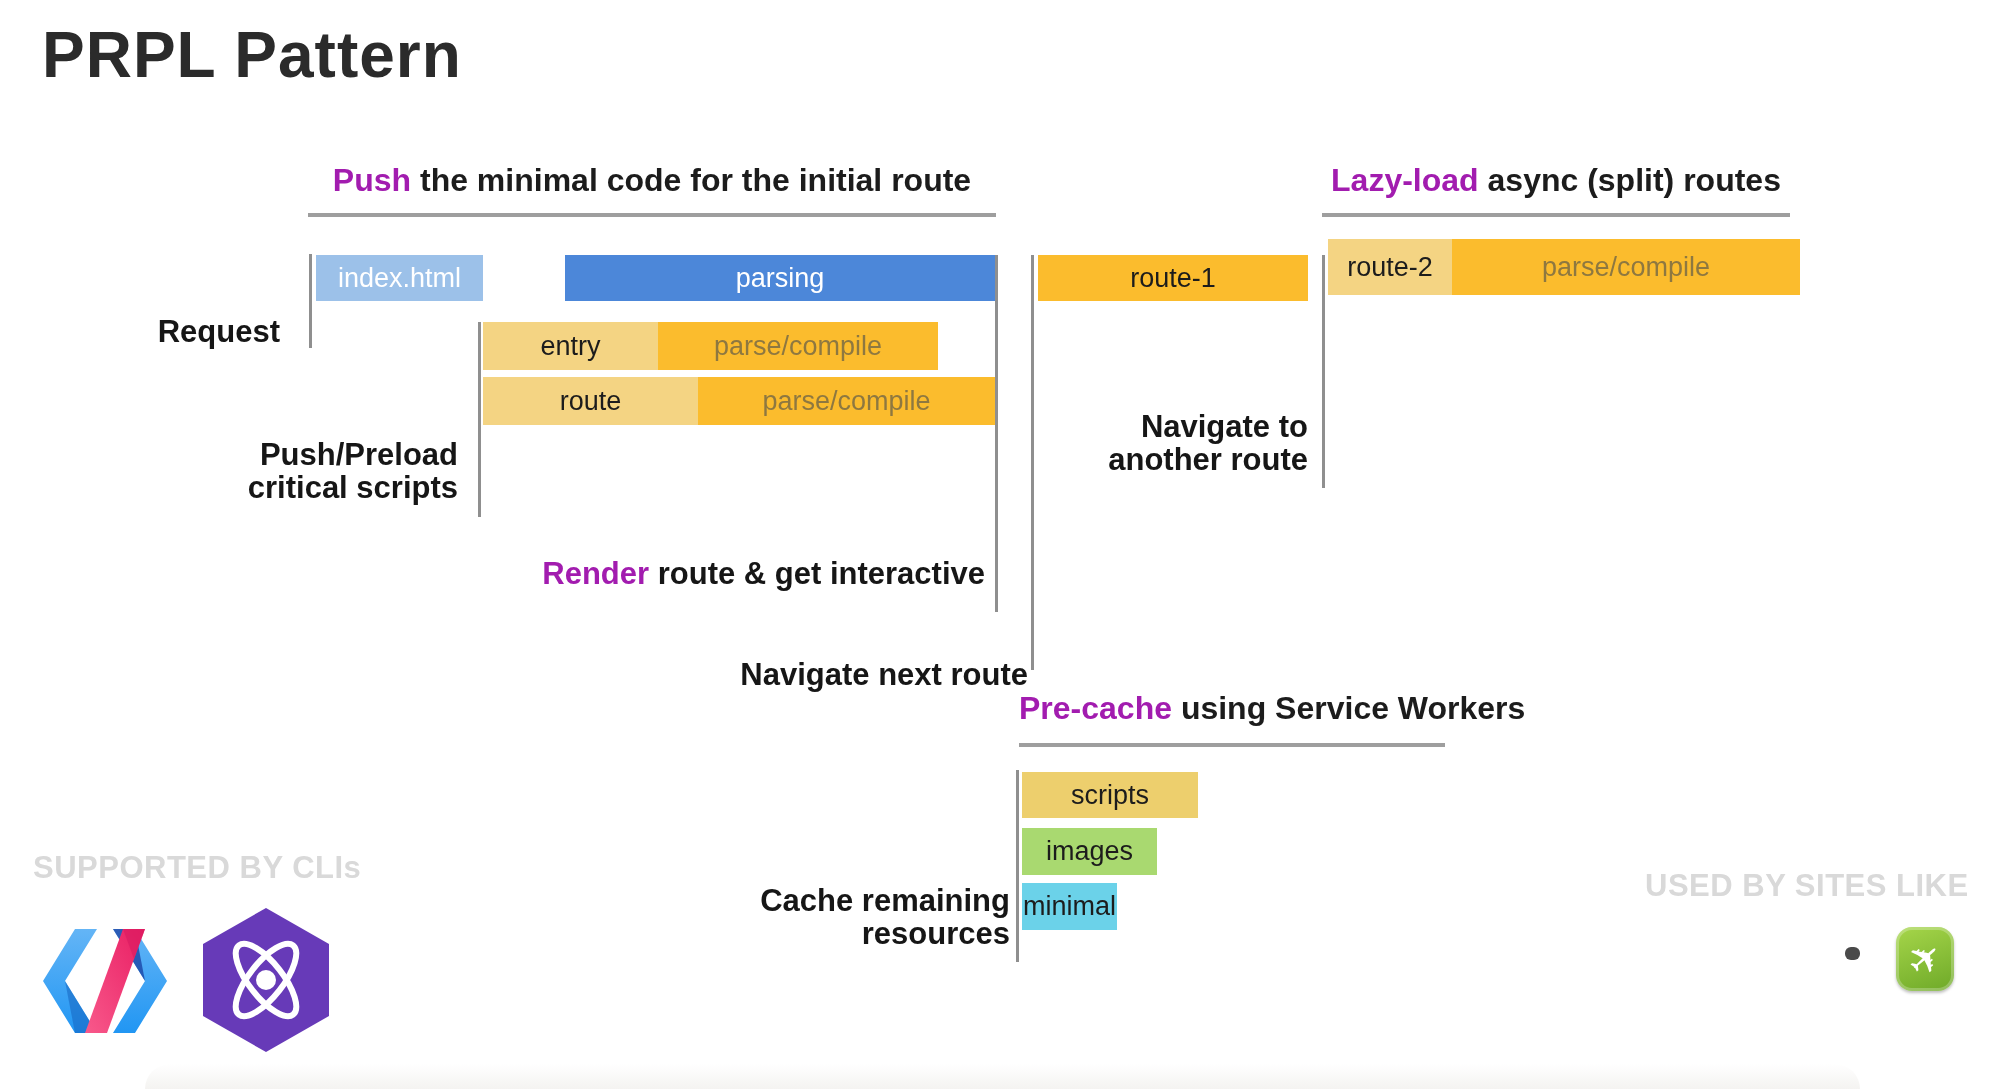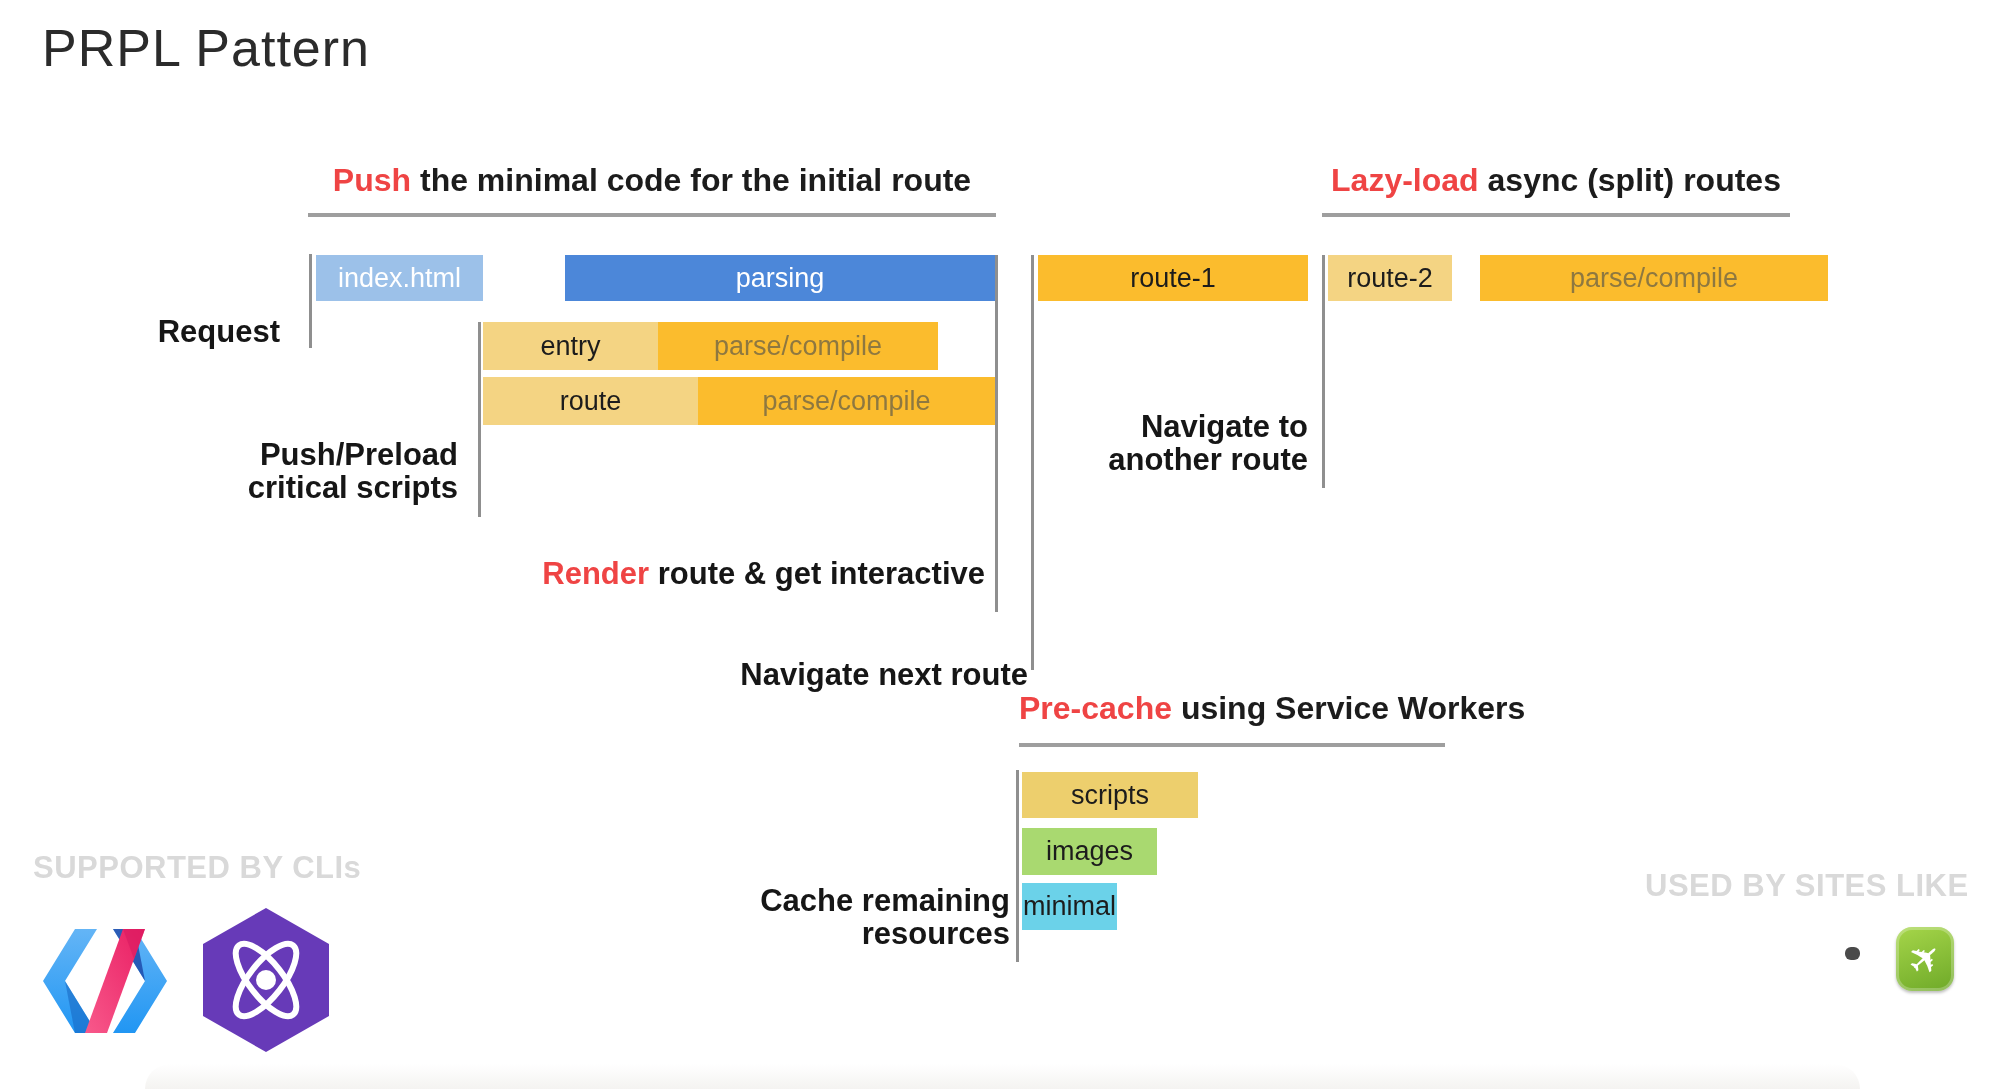--- a/index.html
+++ b/index.html
@@ -1,29 +1,29 @@
 <!DOCTYPE html>
 <html><head>
 <meta charset="utf-8">
 <style>
   html,body{margin:0;padding:0;background:#e9e9e9;}
   .stage{
     position:relative;width:2000px;height:1089px;background:#ffffff;
     font-family:"Liberation Sans","DejaVu Sans",sans-serif;overflow:hidden;
   }
   .page-title{
-    position:absolute;left:42px;top:18px;font-size:52px;font-weight:400;
+    position:absolute;left:42px;top:18px;font-size:64px;font-weight:700;
     color:#2b2b2b;letter-spacing:1px;
   }
   
   .sec-header{
     position:absolute;font-size:32px;font-weight:bold;color:#1c1c1c;
     text-align:center;white-space:nowrap;
   }
-  .hl{color:#ef4444;}
+  .hl{color:#a21caf;}
   .underline{position:absolute;height:4px;background:#9E9E9E;}
   
   .vline{position:absolute;width:3px;background:#8f8f8f;}
   
   .bar{
     position:absolute;display:flex;align-items:center;justify-content:center;
     font-size:27px;color:#212121;white-space:nowrap;
   }
   .bar-group{position:absolute;display:flex;}
   .seg{display:flex;align-items:center;justify-content:center;font-size:27px;white-space:nowrap;}
@@ -88,21 +88,21 @@
   <div class="vline" style="left:309px;top:254px;height:94px;"></div>
   <div class="vline" style="left:478px;top:322px;height:195px;"></div>
   <div class="vline" style="left:995px;top:255px;height:357px;"></div>
   <div class="vline" style="left:1031px;top:255px;height:415px;"></div>
   <div class="vline" style="left:1322px;top:255px;height:233px;"></div>
   <div class="vline" style="left:1016px;top:770px;height:192px;"></div>
 
   <div class="bar bg-lightblue" style="left:316px;top:255px;width:167px;height:46px;">index.html</div>
   <div class="bar bg-blue" style="left:565px;top:255px;width:430px;height:46px;">parsing</div>
   <div class="bar bg-orange" style="left:1038px;top:255px;width:270px;height:46px;">route-1</div>
-  <div class="bar-group" style="left:1328px;top:255px;height:46px;gap:28px;">
+  <div class="bar-group" style="left:1328px;top:239px;height:56px;">
     <div class="seg bg-tan" style="width:124px;">route-2</div>
     <div class="seg bg-orange pc-text" style="width:348px;">parse/compile</div>
   </div>
 
   <div class="bar-group" style="left:483px;top:322px;height:48px;">
     <div class="seg bg-tan" style="width:175px;">entry</div>
     <div class="seg bg-orange pc-text" style="width:280px;">parse/compile</div>
   </div>
   <div class="bar-group" style="left:483px;top:377px;height:48px;">
     <div class="seg bg-tan" style="width:215px;">route</div>

